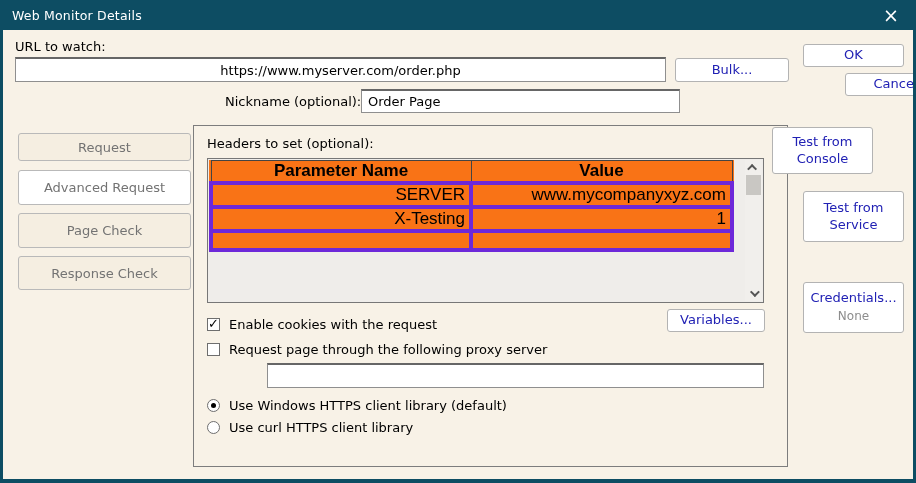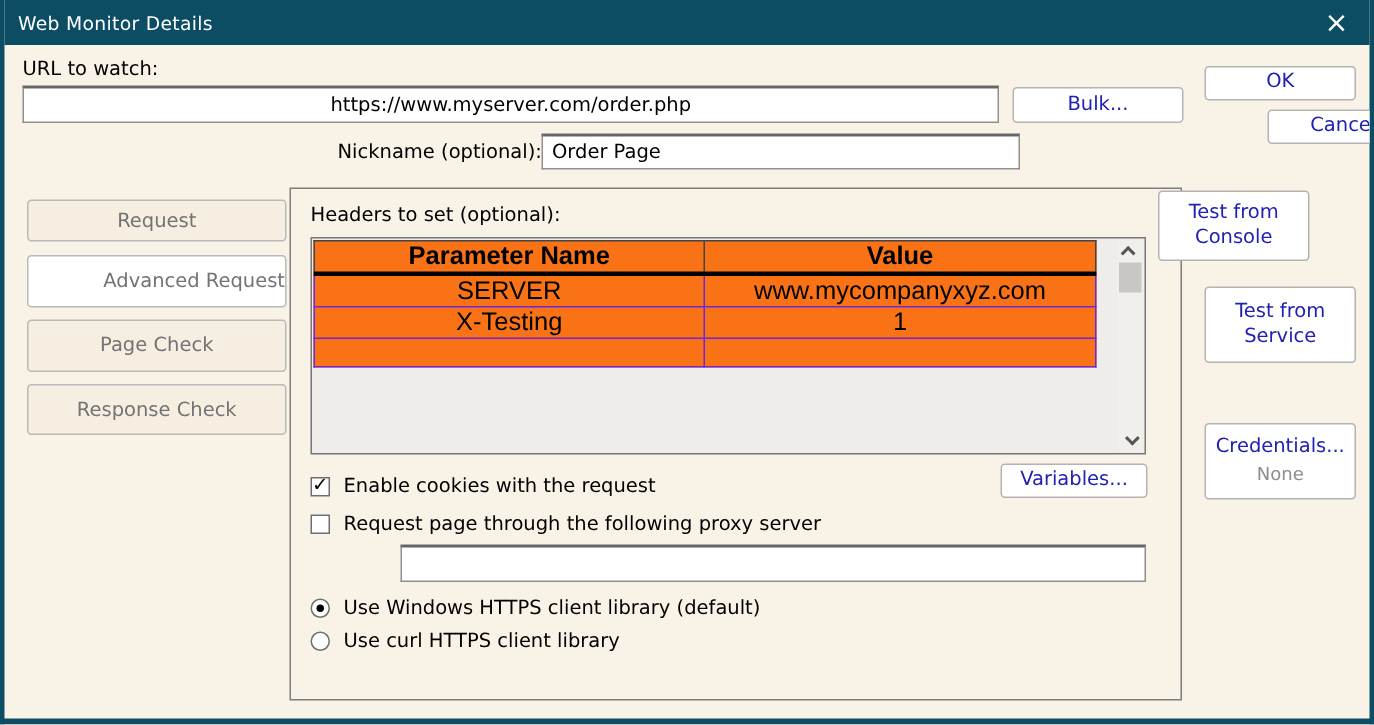--- a/index.html
+++ b/index.html
@@ -67,22 +67,22 @@
     position:absolute; left:1px; top:1px; width:521px;
     border-collapse:collapse; background:#f97316;
     font-family:"Liberation Sans", sans-serif; font-size:17px;
     table-layout:fixed;
   }
   .grid th {
     border:1px solid #444; border-bottom:3px solid #000;
     font-weight:bold; text-align:center; height:21px; padding:0 4px;
   }
   .grid td {
-    border:1px solid #6d28d9; height:19px; padding:0 4px;
-    text-align:center; white-space:nowrap; overflow:hidden;
+    border:4px solid #6d28d9; height:19px; padding:0 4px;
+    text-align:right; white-space:nowrap; overflow:hidden;
   }
 
   .scrollbar {
     position:absolute; right:1px; top:1px; width:17px; height:141px;
     background:#f1efec;
   }
   .sb-arrow {
     position:absolute; left:0; width:17px; height:15px;
     display:flex; align-items:center; justify-content:center; cursor:pointer;
   }
@@ -130,21 +130,21 @@
 
   <div class="label" style="left:222px; top:94px;">Nickname (optional):</div>
   <input class="text-input" style="left: 358px; top: 89px; width: 319px; height: 24px;" value="Order Page">
 
   <button class="btn" style="left:800px; top:44px; width:101px; height:23px;">OK</button>
   <button class="btn" style="left:800px; top:73px; width:101px; height:23px;margin-left:42px;">Cancel</button>
 
   <div class="tab" style="top:133px; height:28px;">
     <span>Request</span>
   </div>
-  <div class="tab selected" style="top:170px; height:35px;justify-content:flex-end;">
+  <div class="tab selected" style="top:170px; height:35px;">
     <span>Advanced Request</span>
   </div>
   <div class="tab" style="top:213px; height:35px;">
     <span>Page Check</span>
   </div>
   <div class="tab" style="top:256px; height:34px;">
     <span>Response Check</span>
   </div>
 
   <div class="panel">

